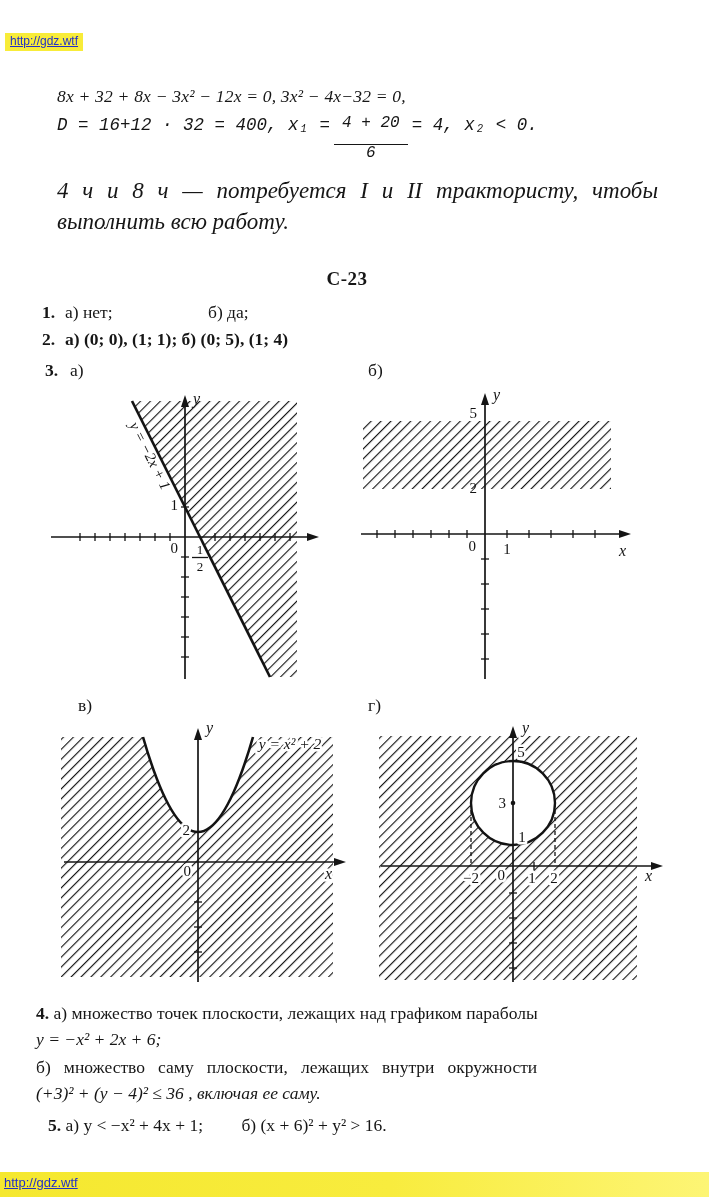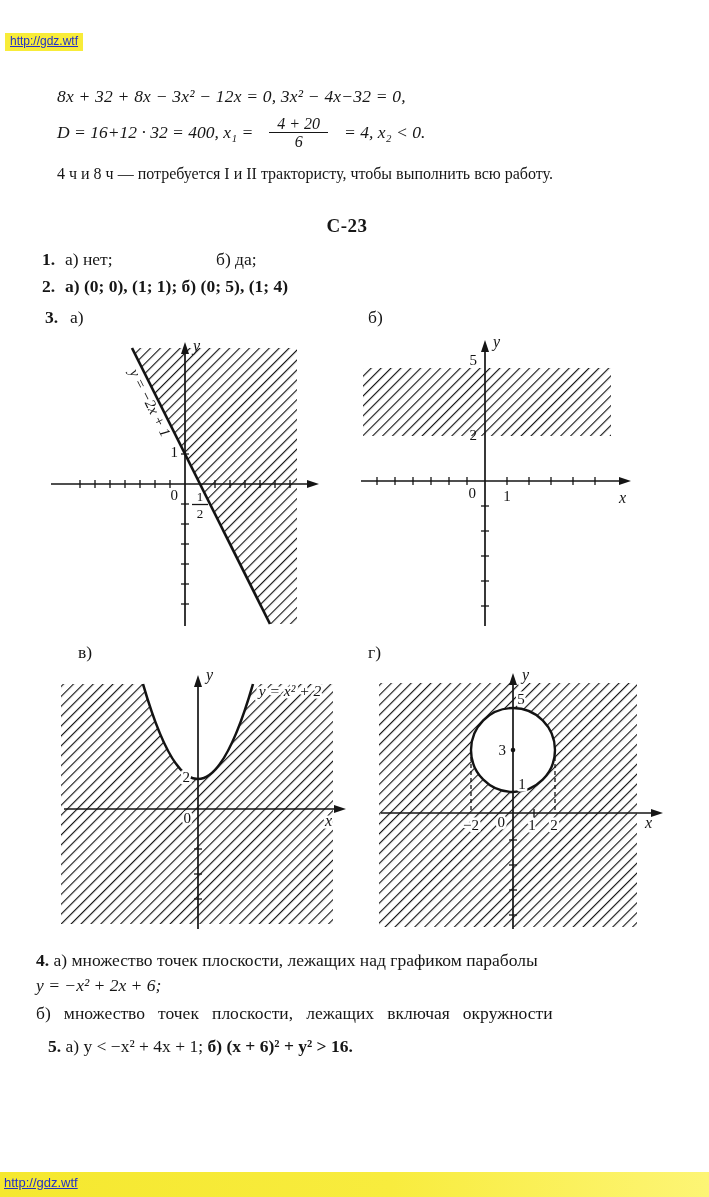--- a/index.html
+++ b/index.html
@@ -8,37 +8,37 @@
     font-family:"Liberation Serif", serif;color:#161616;
   }
   .wm-top{position:absolute;top:33px;left:5px;background:#f8ec39;padding:1px 5px 2px;font-size:12px;}
   .wm-top a{color:#2230c8;text-decoration:underline;font-family:"Liberation Sans", sans-serif;}
   .wm-bottom{position:absolute;left:0;right:0;bottom:0;height:25px;
     background:linear-gradient(90deg,#f5e82f 0%,#f8ec3e 55%,#fdf575 100%);}
   .wm-bottom a{position:absolute;left:4px;top:3px;color:#2230c8;text-decoration:underline;
     font-size:13px;font-family:"Liberation Sans", sans-serif;}
   .content{position:absolute;top:86px;left:0;width:694px;}
   .m1{margin-left:57px;font-size:17.5px;font-style:italic;letter-spacing:.2px;}
-  .m2{margin:8px 0 0 57px;font-size:17.5px;font-style:italic;display:flex;align-items:center;gap:16px;}
+  .m2{margin:8px 0 0 57px;font-size:17.5px;font-style:italic;display:flex;align-items:flex-start;gap:4px;font-family:Liberation Mono, monospace;}
   .frac{display:inline-flex;flex-direction:column;align-items:center;font-size:16px;line-height:1.08;font-style:italic;}
-  .frac .fnum{padding:0 8px 0;border-bottom:1.4px solid #161616;}
-  .m3{margin:12px 0 0 57px;width:601px;font-size:16px;line-height:1.38;text-align:justify;}
+  .frac .fnum{padding:0 8px 12px;border-bottom:1.4px solid #161616;}
+  .m3{margin:12px 0 0 57px;width:601px;font-size:23px;line-height:1.38;text-align:justify;font-style:italic;}
   .sec-title{margin-top:30px;text-align:center;font-weight:bold;font-size:19px;letter-spacing:.5px;}
   .ansrow{position:relative;height:27px;font-size:17.5px;}
   .ansrow span{position:absolute;top:0;}
   .n{font-weight:bold;}
   .glabels{position:relative;height:25px;font-size:17.5px;margin-top:4px;}
   .glabels span{position:absolute;top:0;}
   .grow1{display:flex;margin-left:45px;gap:30px;margin-top:2px;}
   .grow2{display:flex;margin-left:58px;gap:22px;margin-top:2px;}
   .item4{margin:14px 0 0 36px;width:615px;font-size:17.5px;line-height:1.42;}
   .item4 .formula{font-style:italic;margin:1px 0 3px 0;}
   .spread{word-spacing:.5em;}
   .item5{margin:10px 0 0 48px;font-size:17.5px;}
-  .item5 .b2{display:inline-block;font-weight:bold;}
+  .item5 .b2{display:inline-block;margin-left:34px;}
   .pagenum{margin:30px 0 0 50px;font-size:17.5px;}
   svg text{fill:#131313;font-family:"Liberation Serif", serif;}
   .it{font-style:italic;}
   .halo{paint-order:stroke;stroke:#ffffff;stroke-width:5px;stroke-linejoin:round;}
   .ax{stroke:#151515;stroke-width:1.7;}
   .tick line{stroke:#151515;stroke-width:1.3;}
   .fbar{stroke:#151515;stroke-width:1.3;}
 </style>
 </head>
 <body>
@@ -60,21 +60,21 @@
     <span>= 4, x₂ &lt; 0.</span>
   </div>
 
   <div class="m3">4 ч и 8 ч — потребуется I и II трактористу, чтобы выполнить всю работу.</div>
 
   <div class="sec-title">С-23</div>
 
   <div class="ansrow" style="margin-top:12px;">
     <span class="n" style="left:42px;">1.</span>
     <span style="left:65px;">а) нет;</span>
-    <span style="left:216px;">б) да;</span>
+    <span style="left:208px;">б) да;</span>
   </div>
 
   <div class="ansrow">
     <span class="n" style="left:42px;">2.</span>
     <span style="left:65px;font-weight:bold;">а) (0; 0), (1; 1); б) (0; 5), (1; 4)</span>
   </div>
 
   <div class="glabels">
     <span class="n" style="left:45px;">3.</span>
     <span style="left:70px;">а)</span>
@@ -237,21 +237,22 @@
       <text x="147" y="11" class="it halo" font-size="16">y</text>
     </svg>
   </div>
 
   <div class="item4">
     <div>
       <span class="n">4.</span>
       <span>а) множество точек плоскости, лежащих над графиком параболы</span>
     </div>
     <div class="formula">y = −x² + 2x + 6;</div>
-    <div class="spread">б) множество точек плоскости, лежащих включая окружности</div>
+    <div class="spread">б) множество саму плоскости, лежащих внутри окружности</div>
+    <div class="formula">(+3)² + (y − 4)² ≤ 36 , включая ее саму.</div>
   </div>
 
   <div class="item5">
     <span class="n">5.</span>
     <span>а) y &lt; −x² + 4x + 1;</span>
     <span class="b2">б) (x + 6)² + y² &gt; 16.</span>
   </div>
 
 
 </div>

